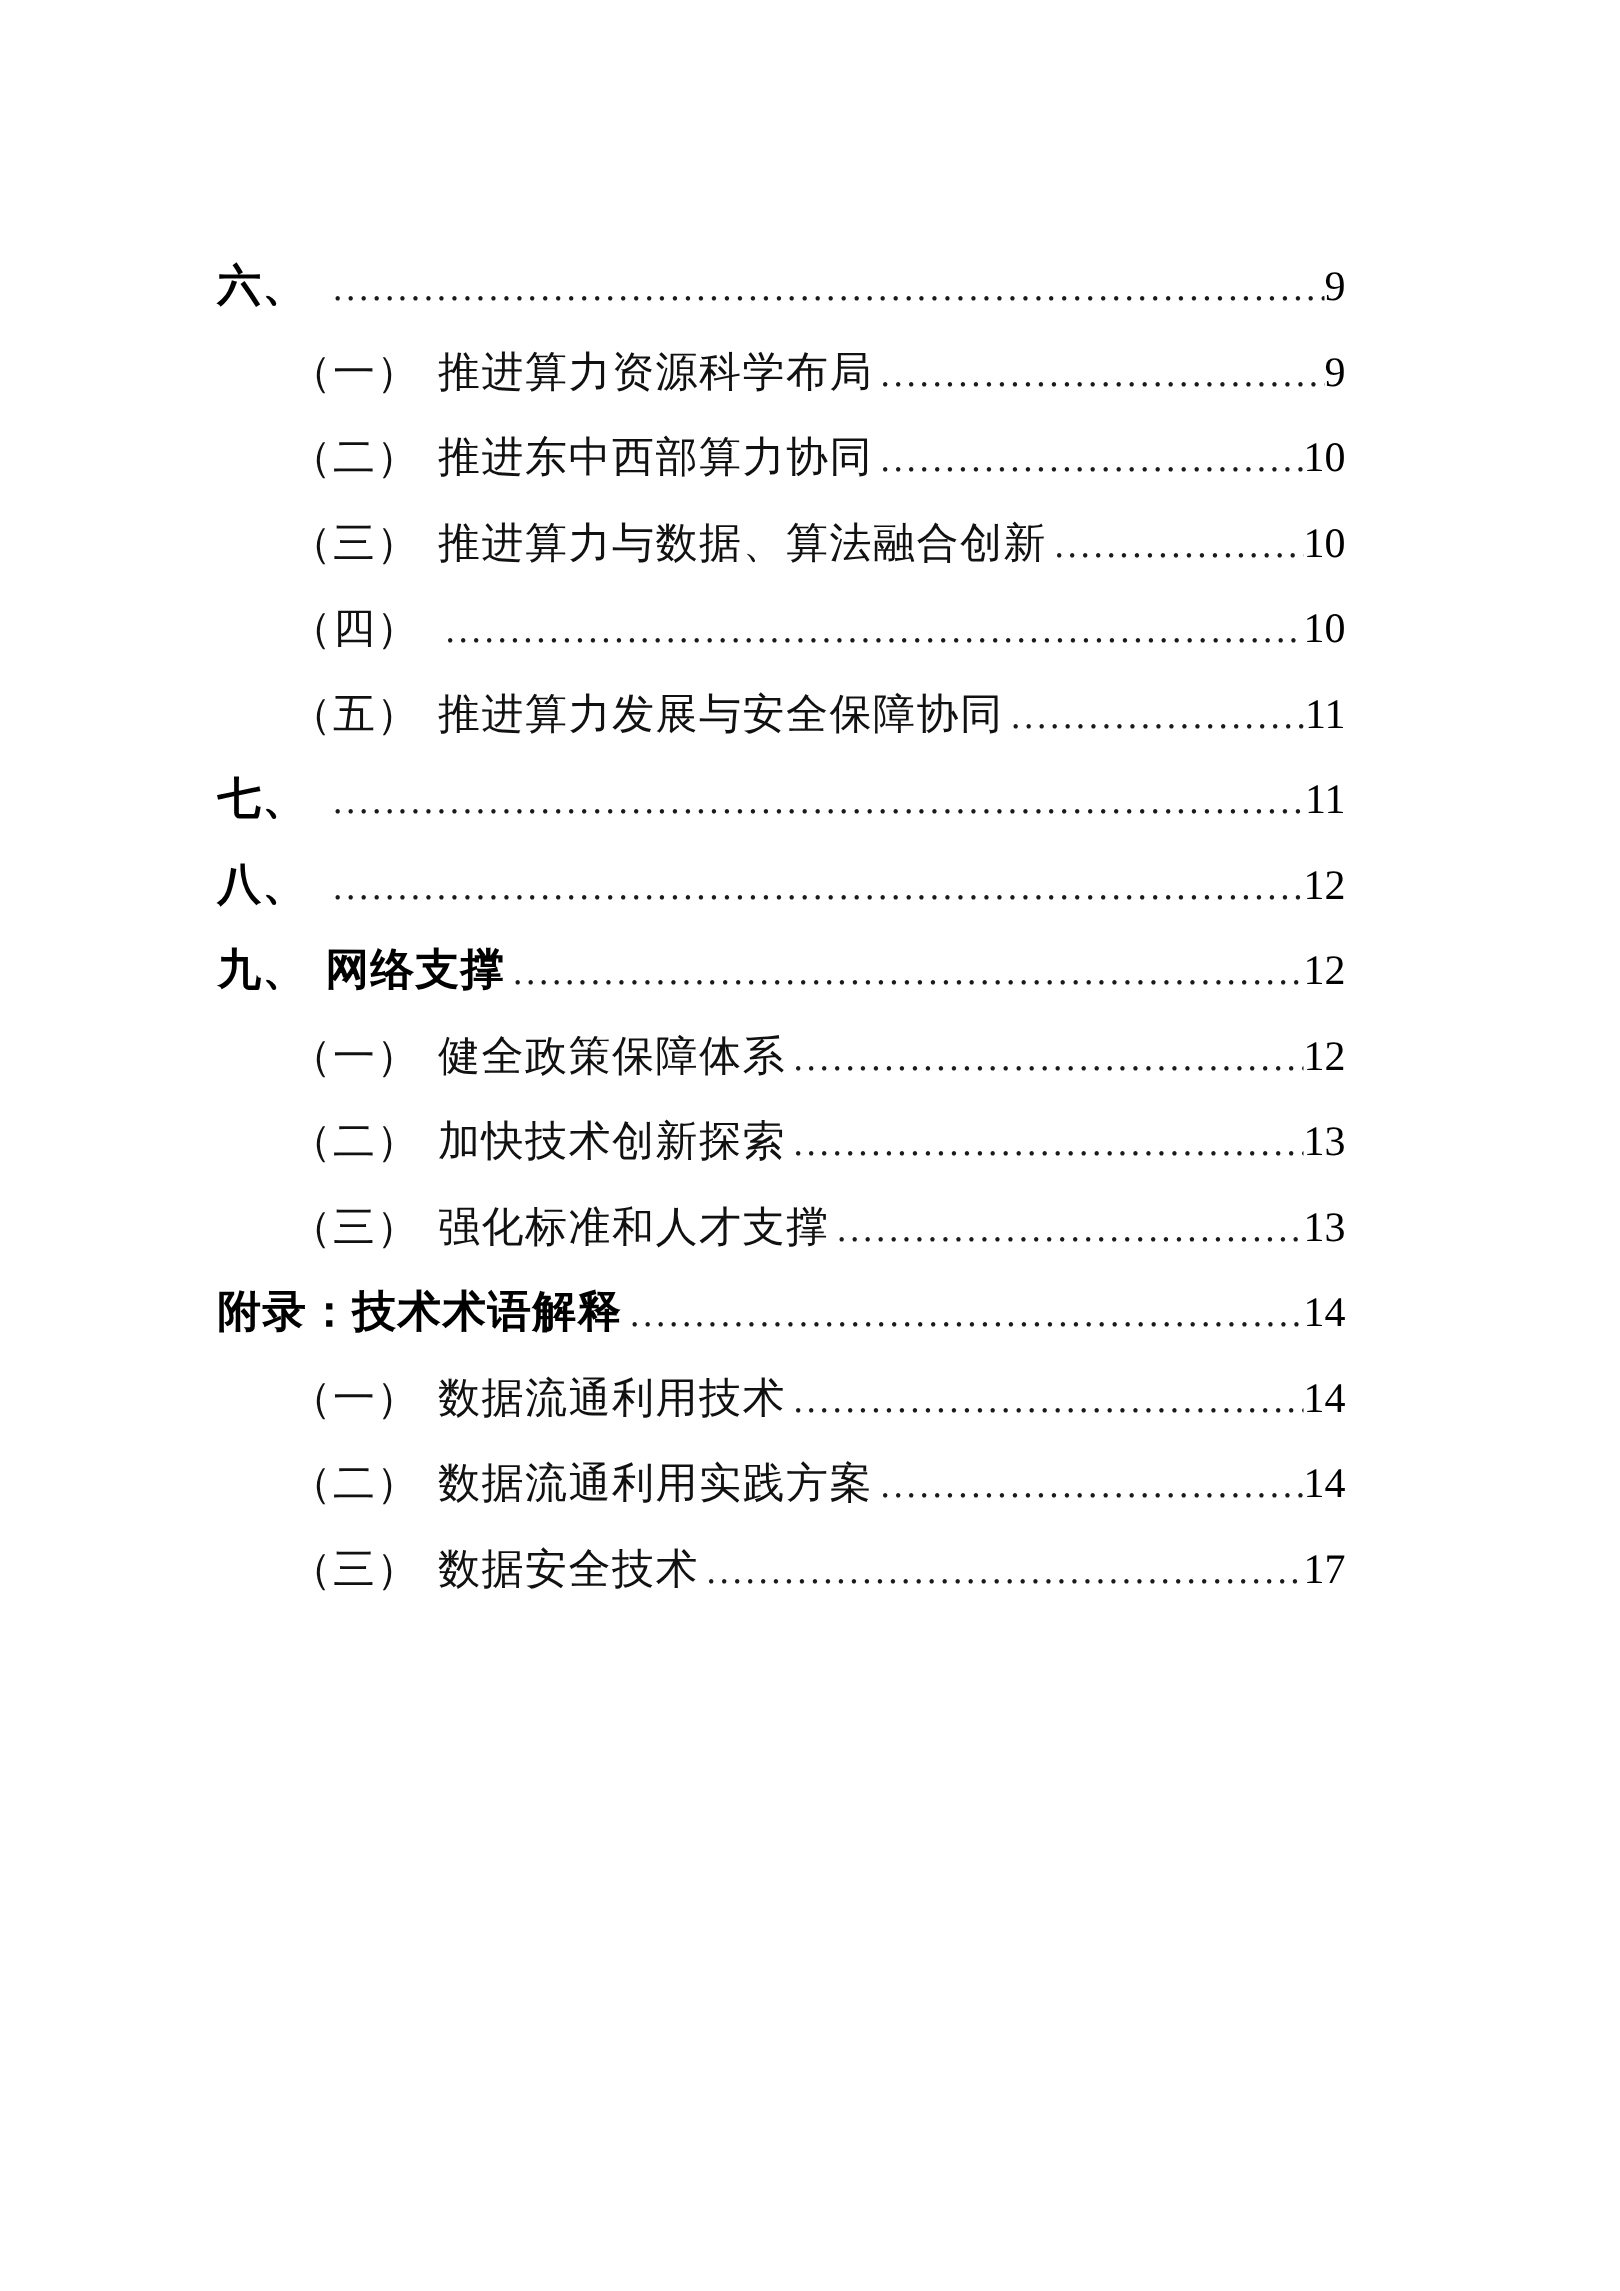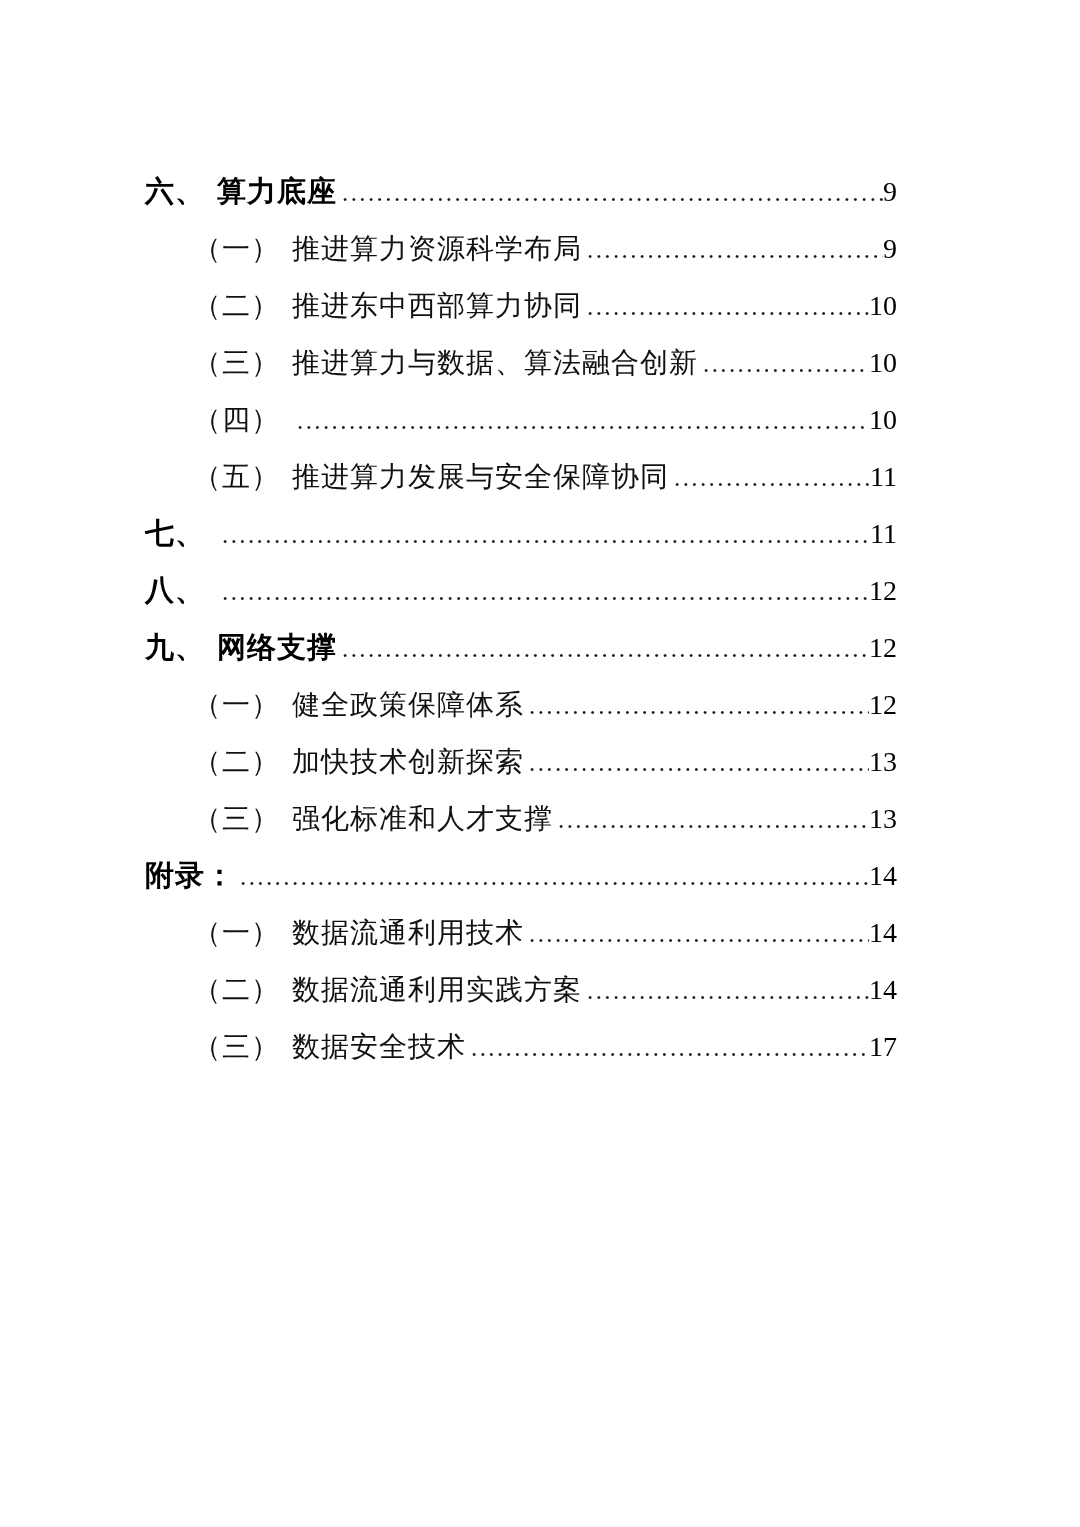--- a/index.html
+++ b/index.html
@@ -75,21 +75,20 @@
     text-align: right;
   }
 </style>
 </head>
 <body>
 
 <div class="page">
   <div class="toc">
       <div class="toc-row lvl1">
         <span class="entry-label gap">六、</span>
-        <span class="entry-title">算力底座</span>
         <span class="leader">........................................................................................................................................................................................................</span>
         <span class="page-num">9</span>
       </div>
       <div class="toc-row lvl2">
         <span class="entry-label gap">（一）</span>
         <span class="entry-title">推进算力资源科学布局</span>
         <span class="leader">........................................................................................................................................................................................................</span>
         <span class="page-num">9</span>
       </div>
       <div class="toc-row lvl2">
@@ -144,20 +143,21 @@
         <span class="page-num">13</span>
       </div>
       <div class="toc-row lvl2">
         <span class="entry-label gap">（三）</span>
         <span class="entry-title">强化标准和人才支撑</span>
         <span class="leader">........................................................................................................................................................................................................</span>
         <span class="page-num">13</span>
       </div>
       <div class="toc-row lvl1">
         <span class="entry-label">附录：</span>
+        <span class="entry-title">技术术语解释</span>
         <span class="leader">........................................................................................................................................................................................................</span>
         <span class="page-num">14</span>
       </div>
       <div class="toc-row lvl2">
         <span class="entry-label gap">（一）</span>
         <span class="entry-title">数据流通利用技术</span>
         <span class="leader">........................................................................................................................................................................................................</span>
         <span class="page-num">14</span>
       </div>
       <div class="toc-row lvl2">

